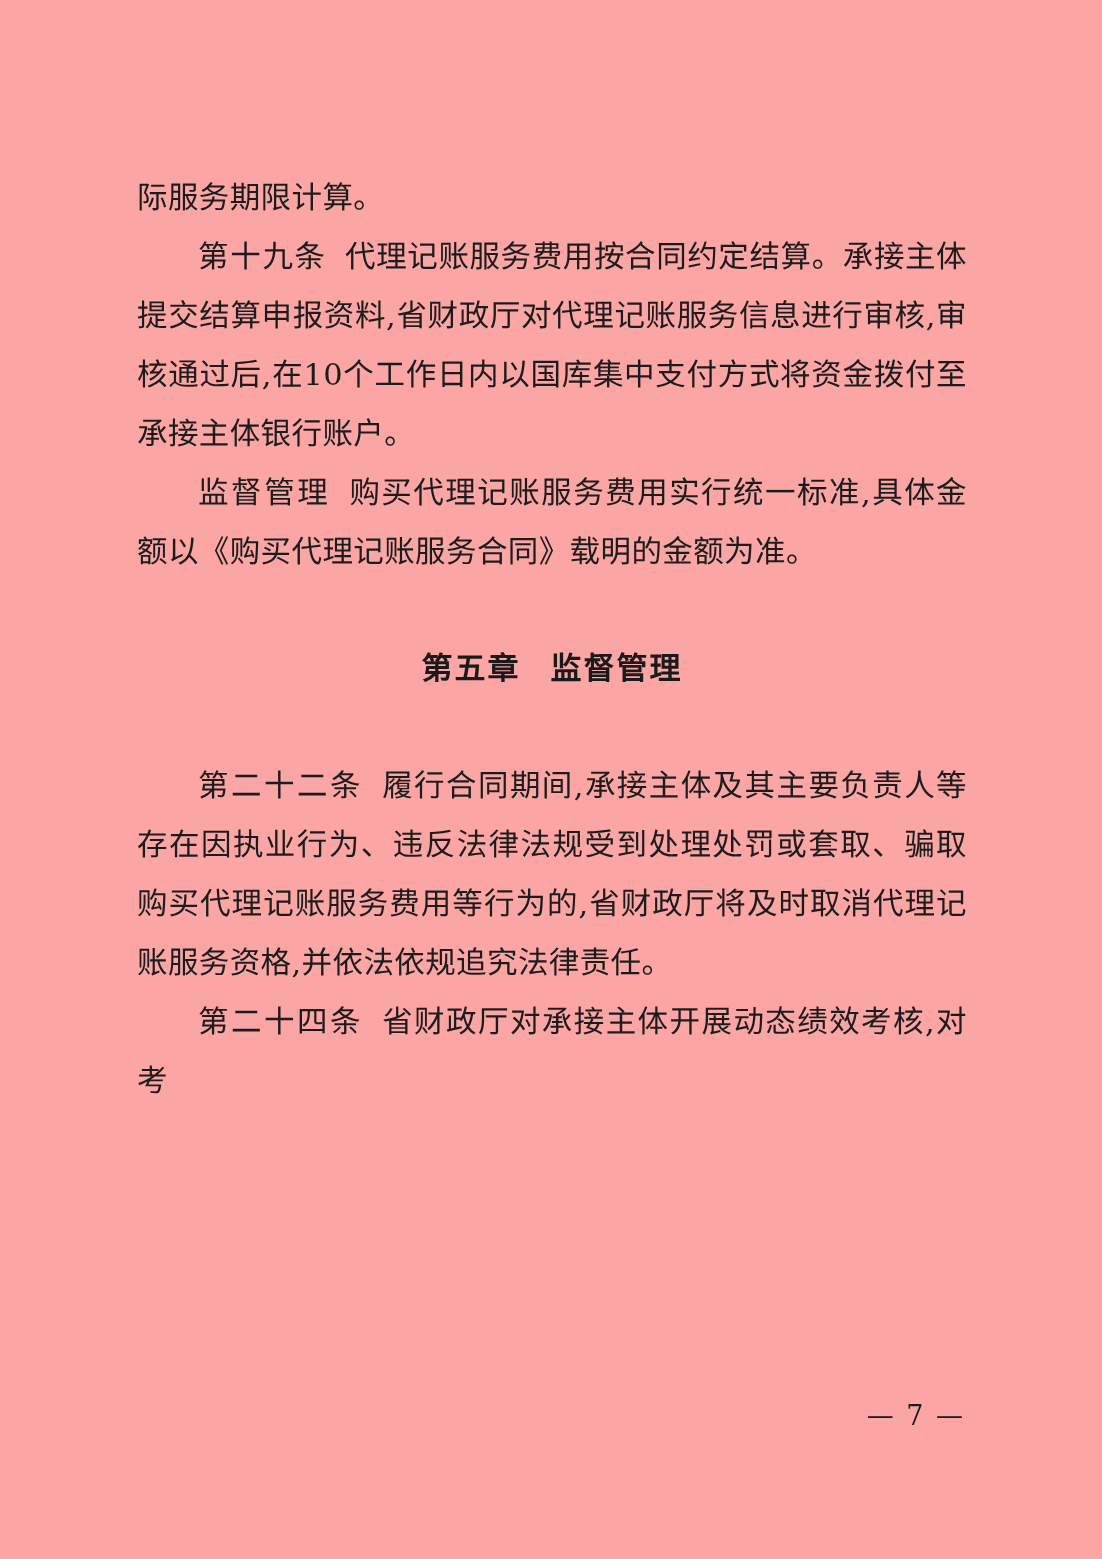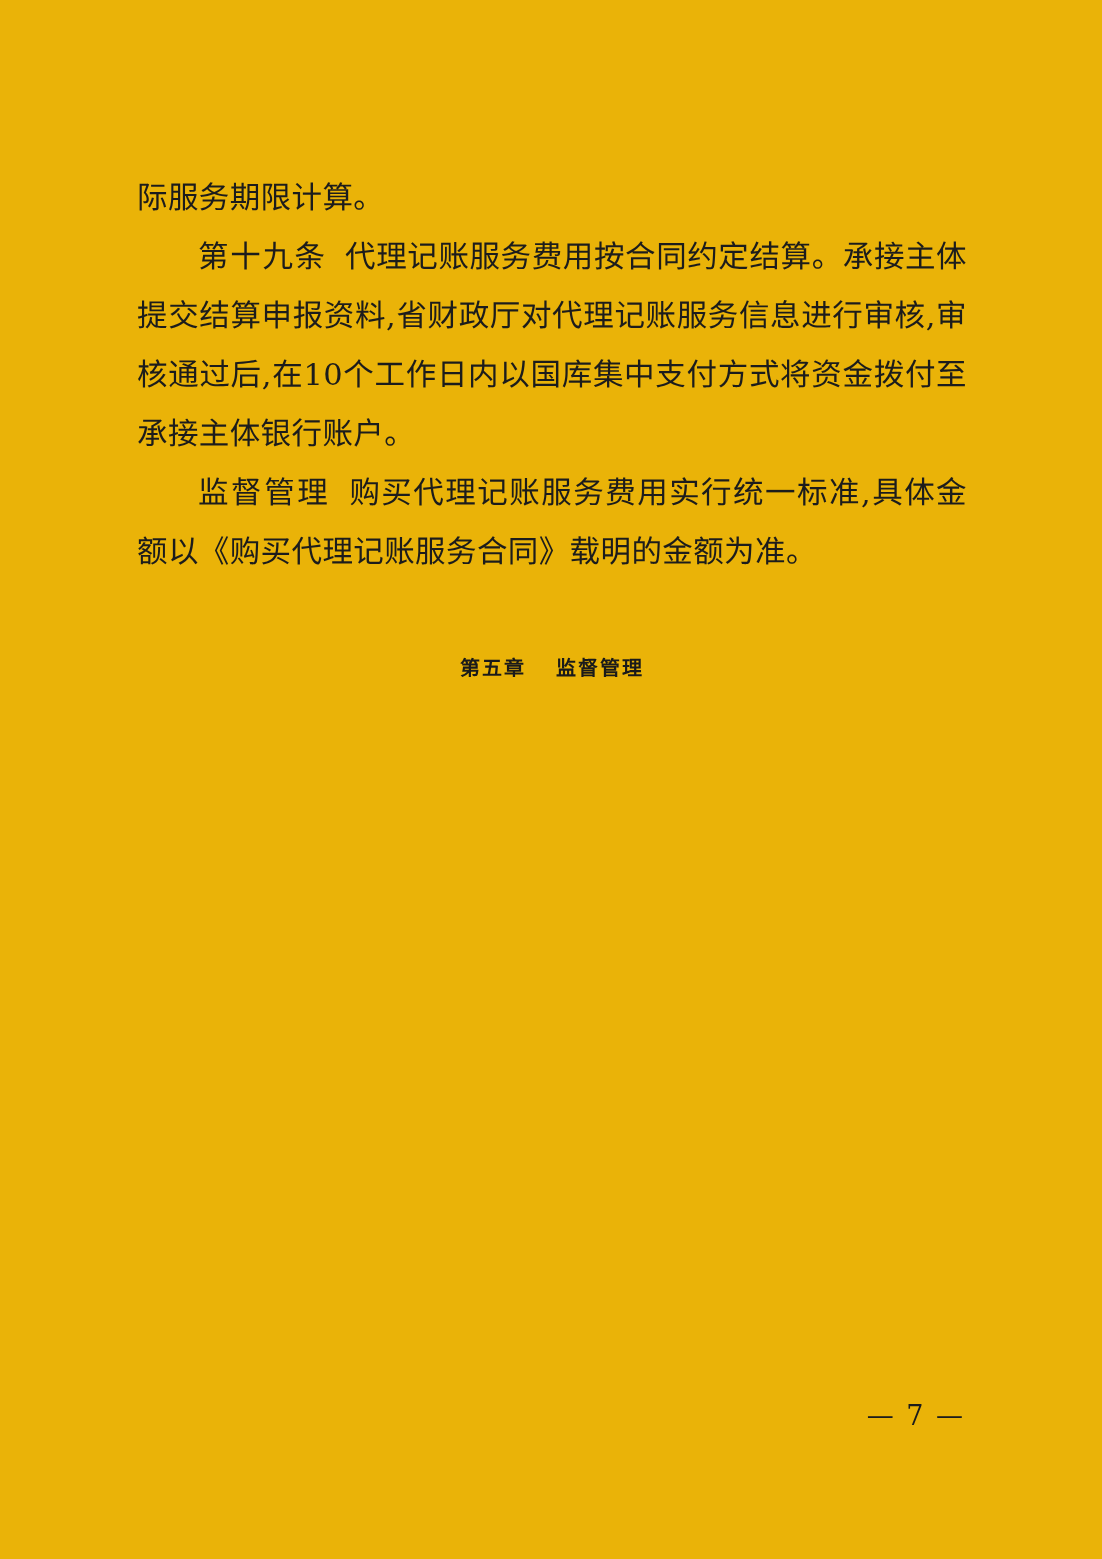--- a/index.html
+++ b/index.html
@@ -9,21 +9,21 @@
   }
   body {
     font-family: "DejaVu Serif", "Liberation Serif", serif;
     color: #1a1a1a;
   }
   .page {
     position: relative;
     width: 1102px;
     height: 1559px;
     margin: 0 auto;
-    background: #eab308;
+    background: #fca5a5;
     overflow: hidden;
   }
   .content {
     position: absolute;
     left: 137px;
     top: 168px;
     width: 830px;
   }
   .para {
     font-size: 30.5px;
@@ -39,21 +39,21 @@
   }
   .art-label {
     font-weight: normal;
     letter-spacing: 1.5px;
   }
   .gap-after-label {
     display: inline-block;
     width: 18px;
   }
   .chapter {
-    font-size: 20px;
+    font-size: 31px;
     font-weight: bold;
     line-height: 59px;
     text-align: center;
     letter-spacing: 2px;
     margin: 0;
     padding: 0;
   }
   .chapter .ch-gap {
     display: inline-block;
     width: 30px;
@@ -83,20 +83,22 @@
 
     <p class="para indent"><span class="art-label">监督管理</span><span class="gap-after-label"></span><span>购买代理记账服务费用实行统一标准,具体金额以《购买代理记账服务合同》载明的金额为准。</span></p>
 
     <div class="spacer-before-chapter"></div>
 
     <p class="chapter"><span>第五章</span><span class="ch-gap"></span><span>监督管理</span></p>
 
     <div class="spacer-after-chapter"></div>
 
 
+    <p class="para indent"><span class="art-label">第二十二条</span><span class="gap-after-label"></span><span>履行合同期间,承接主体及其主要负责人等存在因执业行为、违反法律法规受到处理处罚或套取、骗取购买代理记账服务费用等行为的,省财政厅将及时取消代理记账服务资格,并依法依规追究法律责任。</span></p>
 
 
+    <p class="para indent"><span class="art-label">第二十四条</span><span class="gap-after-label"></span><span>省财政厅对承接主体开展动态绩效考核,对考</span></p>
 
   </div>
 
   <div class="page-number">— 7 —</div>
 
 </div>
 
 </body></html>

